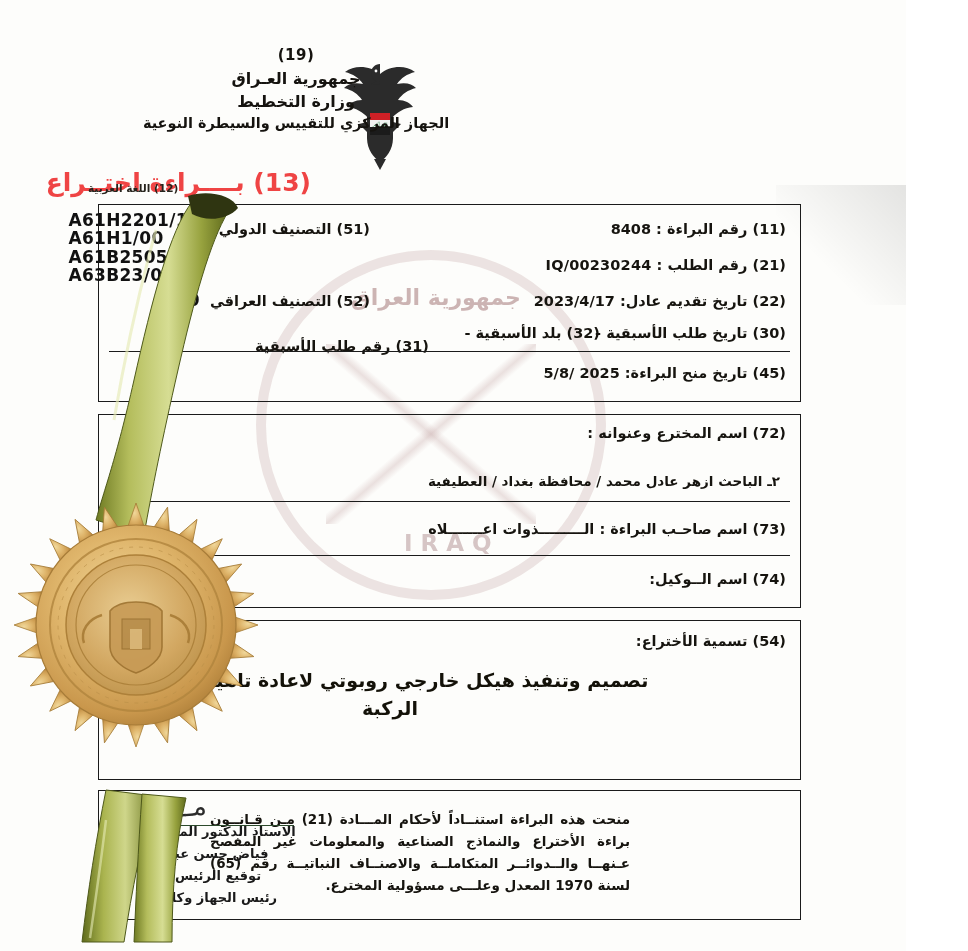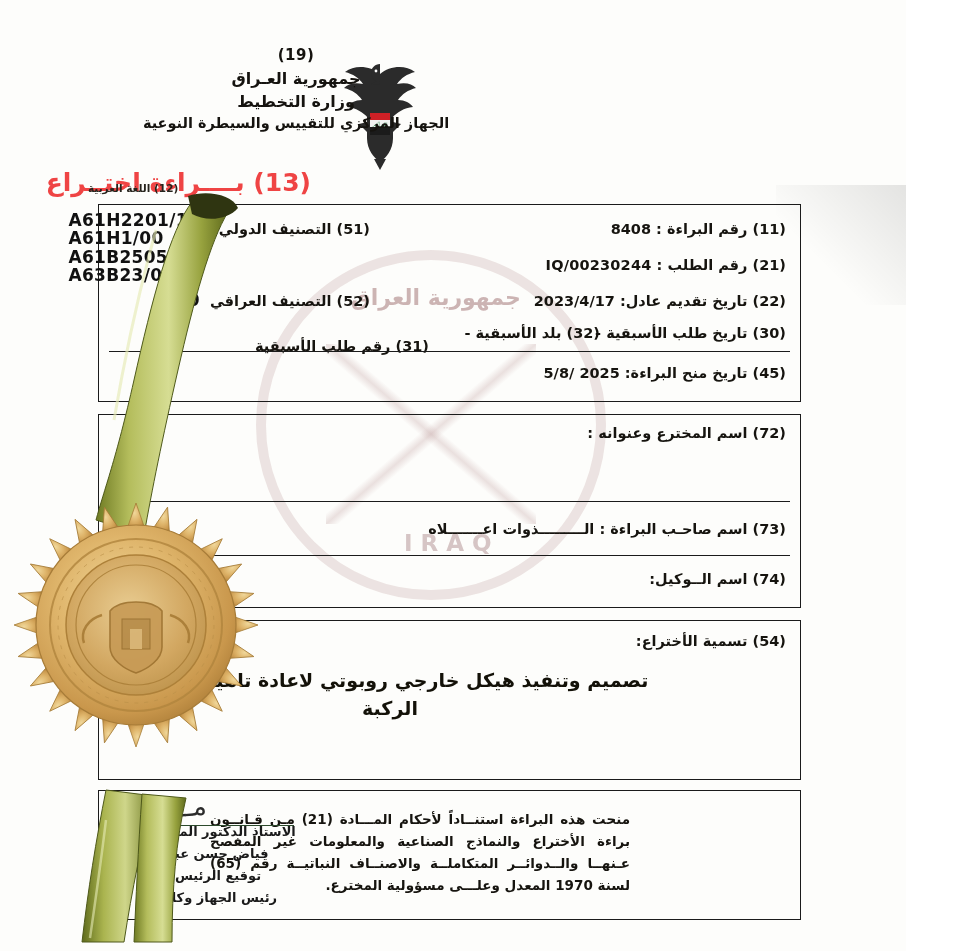--- a/index.html
+++ b/index.html
@@ -377,20 +377,21 @@
     </div>
   </div>
 
   <div class="box" id="box-inv">
 
     <div class="fld" style="top:10px; right:14px;">
       <span class="code">(72)</span>
       <span>اسم المخترع وعنوانه :</span>
     </div>
 
+    <div class="inv-line" style="top:58px; right:20px;">٢ـ الباحث ازهر عادل محمد  / محافظة بغداد / العطيفية</div>
 
     <div class="rule" style="top:86px; right:10px; left:10px;"></div>
 
     <div class="fld" style="top:106px; right:14px;">
       <span class="code">(73)</span>
       <span>اسم صاحـب البراءة :</span>
       <span>الـــــــــذوات اعـــــــلاه</span>
     </div>
 
     <div class="rule" style="top:140px; right:10px; left:10px;"></div>

